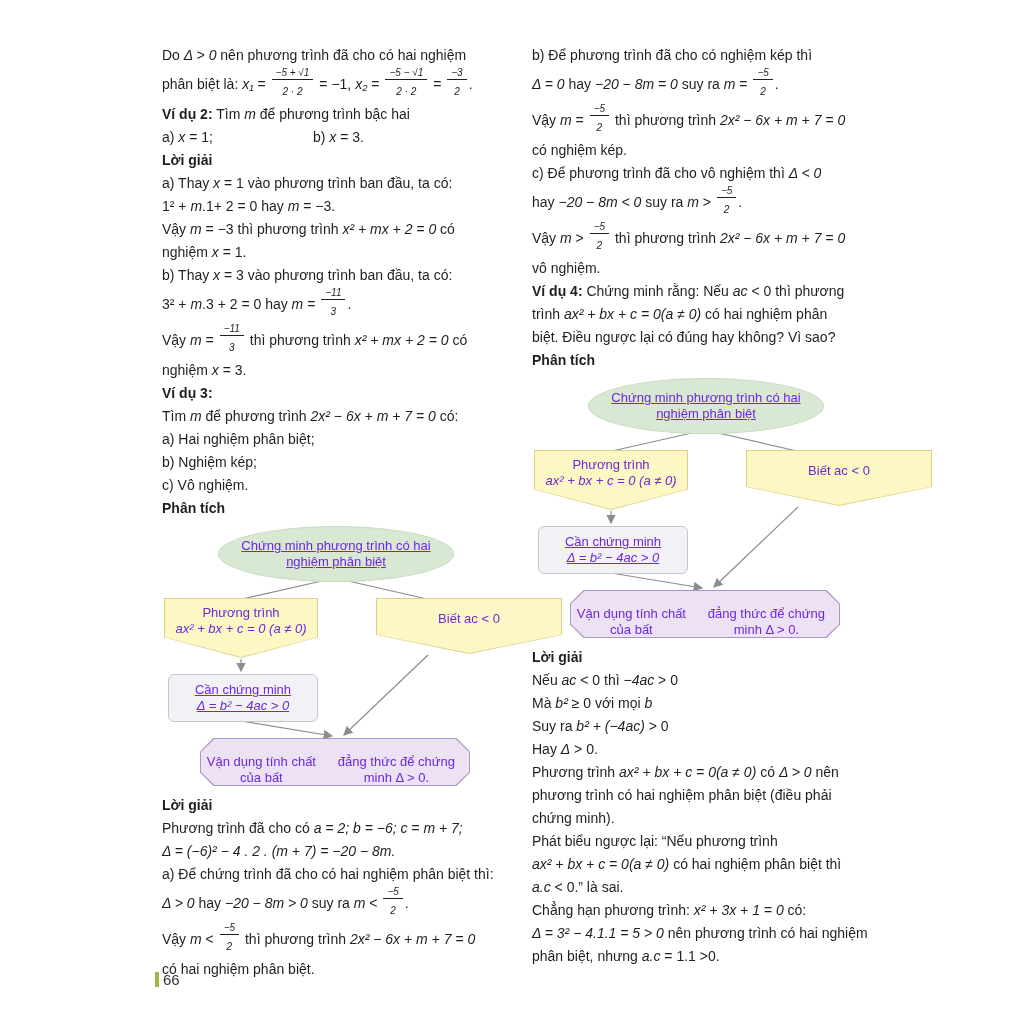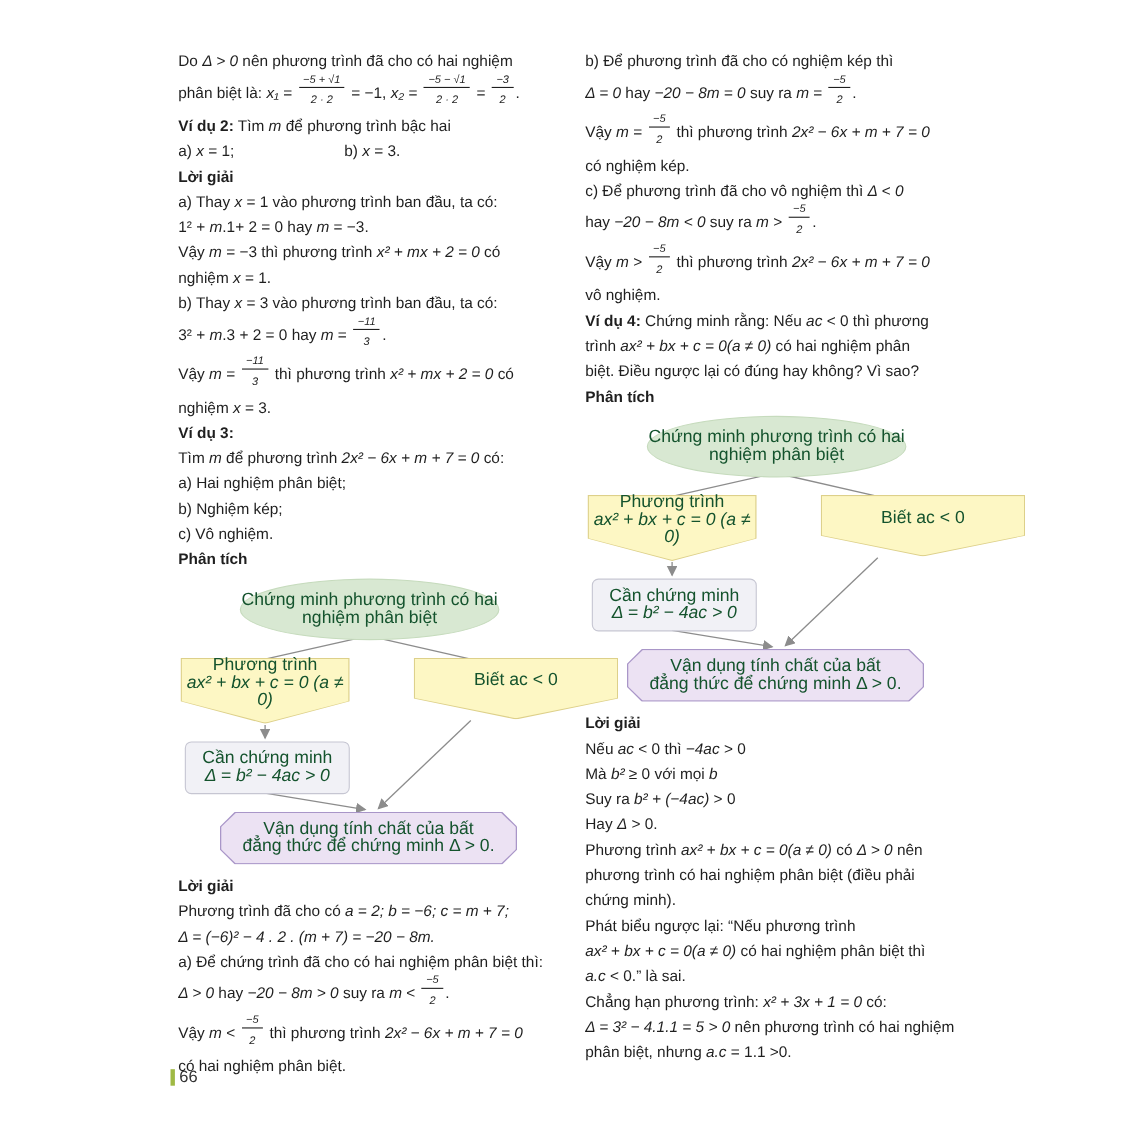--- a/index.html
+++ b/index.html
@@ -15,40 +15,40 @@
   .gap{display:inline-block;width:100px;}
   .frac{display:inline-block;text-align:center;vertical-align:middle;
         font-size:10px;line-height:1.15;margin:0 2px;font-style:italic;}
   .frac .num{display:block;padding:0 4px;}
   .frac .den{display:block;border-top:1px solid #1f1f1f;padding:6px 4px;}
 
   
   .fc{position:relative;width:346px;height:264px;margin:6px 0 4px 0;}
   .fc svg.conn{position:absolute;left:0;top:0;}
   .node{position:absolute;display:flex;flex-direction:column;align-items:center;
-        justify-content:center;text-align:center;font-size:16px;line-height:16px;color:#14532d;}
+        justify-content:center;text-align:center;font-size:13px;line-height:16px;color:#6d28d9;text-decoration:underline;}
   .n-goal{left:56px;top:0;width:234px;height:54px;background:#d8e8d2;
           border:1px solid #c6dbbd;border-radius:50%;}
   .n-eq{left:2px;top:72px;width:154px;height:60px;}
   .n-known{left:190px;top:72px;width:186px;height:56px;margin-left:24px;}
   .banner-outer{position:absolute;inset:0;background:#ddd08a;
       clip-path:polygon(0 0,100% 0,100% 66%,50% 100%,0 66%);}
   .banner-inner{position:absolute;inset:1px;background:#fdf7c4;
       clip-path:polygon(0 0,100% 0,100% 66%,50% 100%,0 66%);}
   .banner-text{position:absolute;left:0;right:0;top:2px;bottom:16px;display:flex;
       flex-direction:column;align-items:center;justify-content:center;}
   .n-need{left:6px;top:148px;width:148px;height:46px;background:#f1f1f6;
           border:1px solid #c6c6d2;border-radius:6px;}
   .n-apply{left:38px;top:212px;width:270px;height:48px;}
   .oct-outer{position:absolute;inset:0;background:#a996c8;
       clip-path:polygon(5% 0,95% 0,100% 28%,100% 72%,95% 100%,5% 100%,0 72%,0 28%);}
   .oct-inner{position:absolute;inset:1px;background:#ece2f3;
       clip-path:polygon(5% 0,95% 0,100% 28%,100% 72%,95% 100%,5% 100%,0 72%,0 28%);}
-  .oct-text{position:absolute;inset:0;display:flex;flex-direction:column;
-      align-items:center;justify-content:center;}
+  .oct-text{position:absolute;inset:0;display:flex;flex-direction:row;
+      align-items:flex-end;justify-content:center;}
   .mathline{font-style:italic;}
 
   
   .pagenum{position:absolute;left:155px;top:971px;display:flex;align-items:center;
            font-size:15px;color:#333;}
   .pagenum .bar{width:4px;height:15px;background:#9fb944;margin-right:4px;}
 </style>
 </head>
 <body>
 

